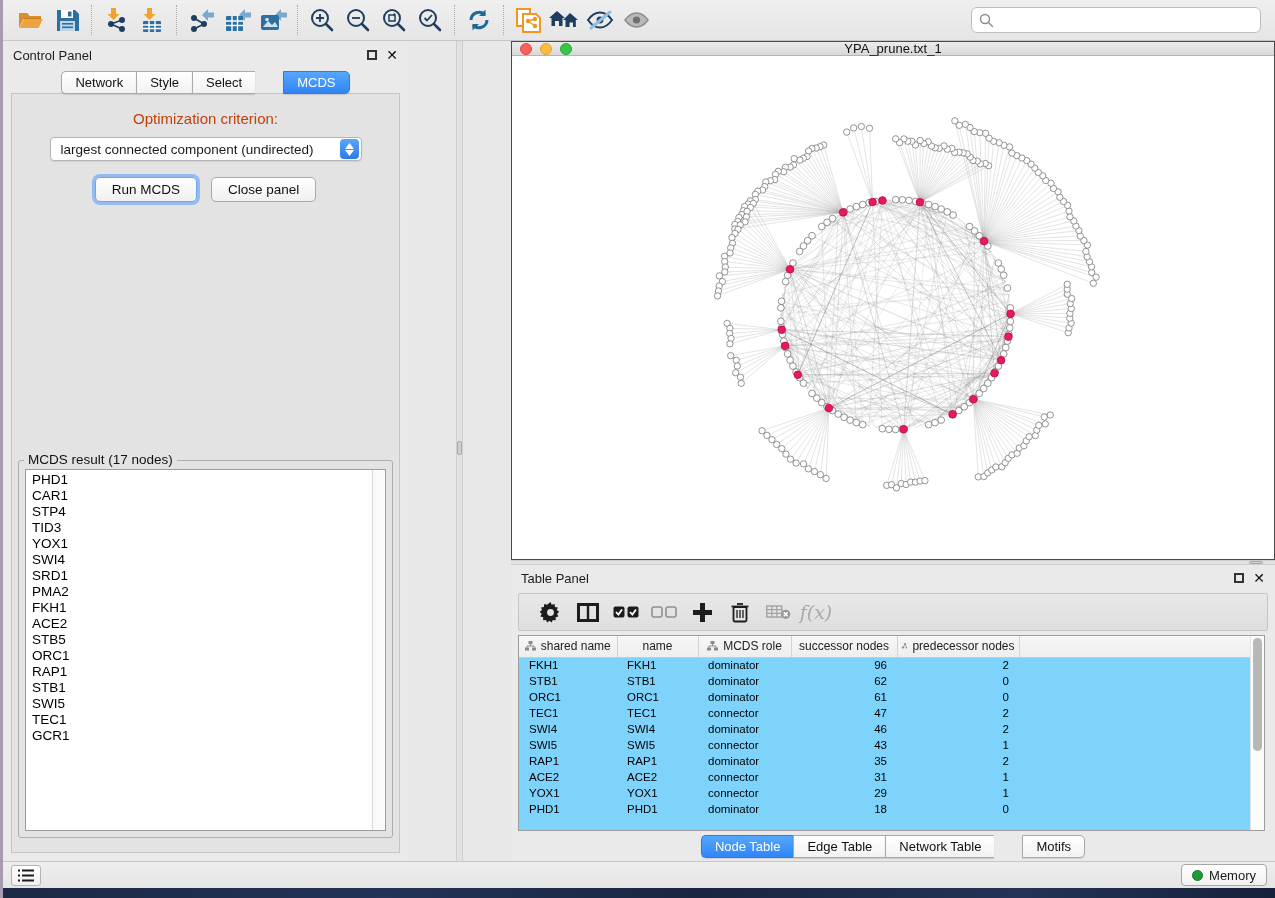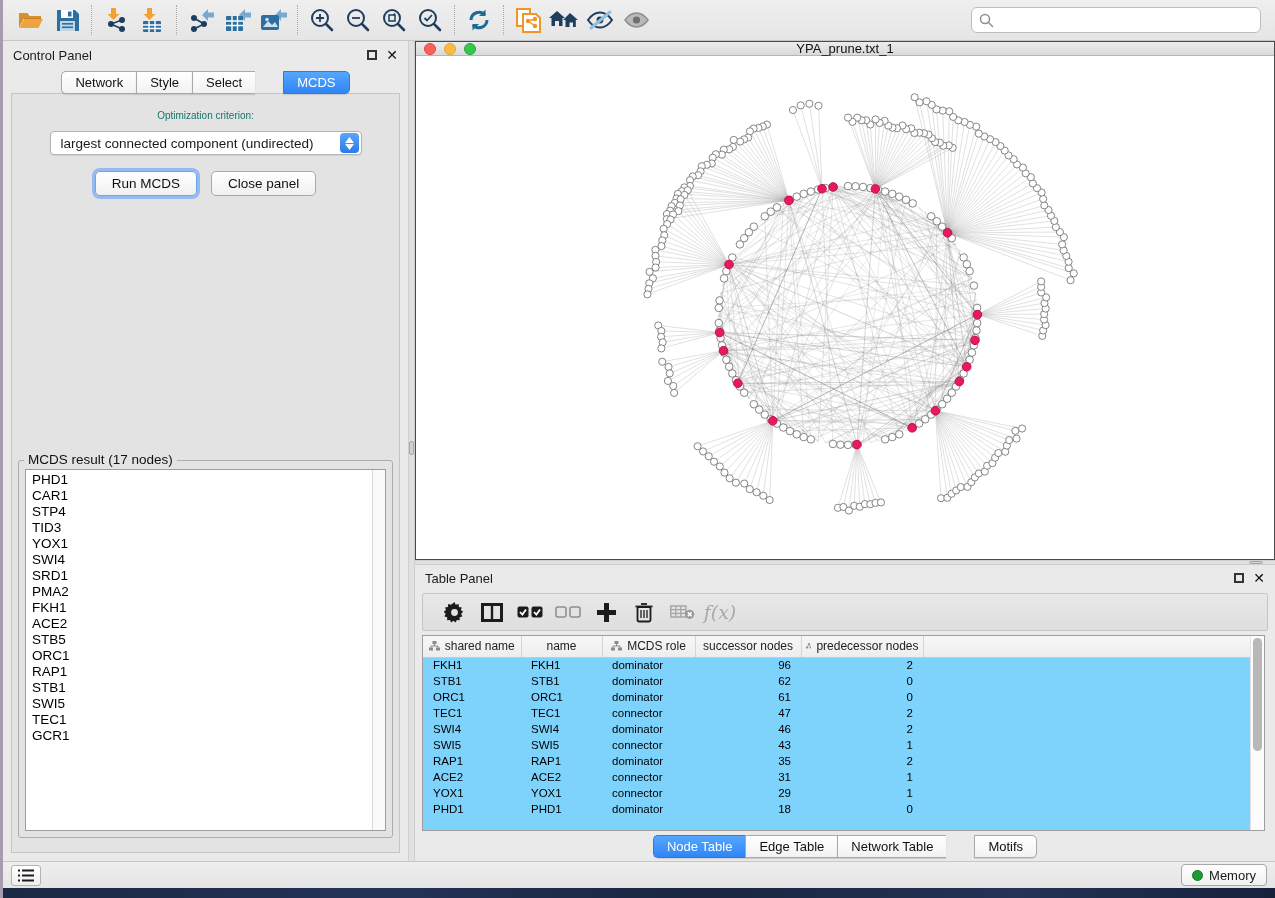--- a/index.html
+++ b/index.html
@@ -9,39 +9,39 @@
 
   
   .toolbar { height:41px; background:linear-gradient(#f0efef,#e6e5e5); border-bottom:1px solid #c7c6c6; display:flex; align-items:center; padding:0 10px; flex:0 0 auto; }
   .tb-btn { width:36px; height:34px; display:flex; align-items:center; justify-content:center; cursor:pointer; }
   .tb-sep { width:1px; height:30px; margin:0 6px; border-left:1px dotted #a9a9a9; }
   .tb-spacer { flex:1; }
   .searchbox { width:290px; height:26px; background:#fff; border:1px solid #bdbdbd; border-radius:6px; display:flex; align-items:center; padding:0 7px; margin-right:4px; }
   .searchbox input { border:none; outline:none; flex:1; font-size:13px; margin-left:5px; background:transparent; font-family:inherit; }
 
   
-  .main { flex:1; display:flex; min-height:0; }
+  .main { flex:1; display:flex; min-height:0;gap:48px; }
   .left-panel { width:405px; flex:0 0 auto; display:flex; flex-direction:column; background:#ebeaea; }
   .v-splitter { width:7px; flex:0 0 auto; background:#e2e1e1; border-left:1px solid #cfcece; border-right:1px solid #cfcece; position:relative; cursor:col-resize; }
   .v-splitter .grip { position:absolute; top:400px; left:0px; width:5px; height:14px; background:#cfcfcf; border:1px solid #a8a8a8; border-radius:2px; }
   .right-col { flex:1; display:flex; flex-direction:column; min-width:0; }
 
   
   .cp-header { height:28px; display:flex; align-items:center; padding:0 10px; }
   .cp-title { font-size:13px; color:#1c1c1c; }
   .win-btns { margin-left:auto; display:flex; align-items:center; gap:9px; }
   .float-btn { width:10px; height:10px; border:2px solid #333; background:transparent; cursor:pointer; }
   .close-btn { font-size:14px; font-weight:bold; color:#111; cursor:pointer; line-height:10px; }
   .cp-tabs { display:flex; justify-content:center; margin-top:2px; position:relative; z-index:2; }
   .seg-tab { min-width:54px; padding:3px 13px; background:linear-gradient(#ffffff,#f2f2f2); border:1px solid #a9a9a9; border-right:none; text-align:center; font-size:13px; color:#111; cursor:pointer; box-shadow:0 1px 1px rgba(0,0,0,.12); }
   .seg-tab:first-child { border-radius:5px 0 0 5px; }
   .seg-tab:last-child { border-radius:0 5px 5px 0; border-right:1px solid #a9a9a9;margin-left:28px; }
   .seg-tab.active { background:linear-gradient(#55a7fd,#2f85f6); color:#fff; border-color:#2e7cd6; }
   .cp-content { flex:1; margin:0 8px 8px 8px; margin-top:-1px; background:#e4e3e3; border:1px solid #c6c5c5; display:flex; flex-direction:column; align-items:center; position:relative; }
-  .opt-label { margin-top:16px; font-size:10px; color:#0f766e; }
+  .opt-label { margin-top:16px; font-size:15px; color:#c2410c; }
   .select-box { margin-top:10px; width:312px; height:24px; background:#fff; border:1px solid #b4b4b4; border-radius:4px; display:flex; align-items:center; padding-left:10px; font-size:13.5px; cursor:pointer; box-shadow:0 1px 1px rgba(0,0,0,.08); }
   .select-box .sel-text { flex:1; white-space:nowrap; overflow:hidden; }
   .stepper { width:19px; height:20px; margin:1px 2px 1px 4px; border-radius:4px; background:linear-gradient(#5ba5fb,#2c7ae8); display:flex; flex-direction:column; align-items:center; justify-content:center; gap:1px; }
   .stepper svg { display:block; }
   .btn-row { margin-top:16px; display:flex; gap:14px; }
   .mac-btn { height:25px; padding:0 16px; background:linear-gradient(#ffffff,#f0f0f0); border:1px solid #a9a9a9; border-radius:5px; font-size:13.5px; color:#111; cursor:pointer; font-family:inherit; }
   .mac-btn.focused { box-shadow:0 0 0 3px rgba(104,164,248,.65); border-color:#6ea4e8; }
   .result-group { position:absolute; top:366px; left:6px; right:6px; bottom:14px; border:1px solid #adadad; border-radius:3px; }
   .result-legend { position:absolute; top:-9px; left:5px; background:#e4e3e3; padding:0 4px; font-size:13.5px; color:#111; }
   .result-list { position:absolute; inset:8px 6px 6px 6px; background:#fff; border:1px solid #9d9d9d; overflow:hidden; display:flex; }

